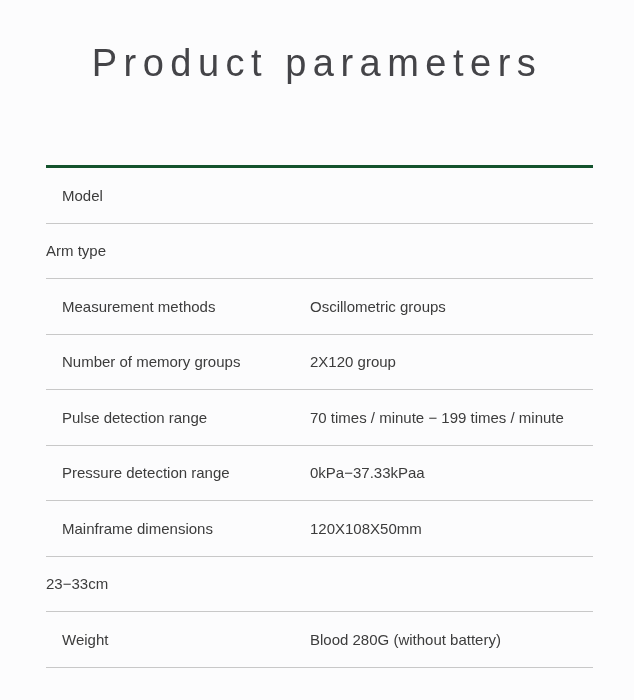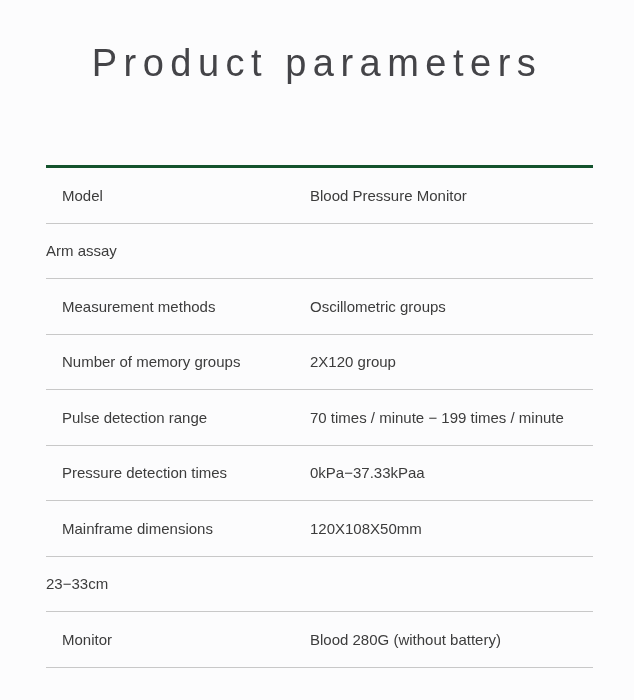--- a/index.html
+++ b/index.html
@@ -40,45 +40,44 @@
     .cell-value { flex: 1; }
   </style>
 </head>
 <body>
 
 <h1 class="title">Product parameters</h1>
 
 <div class="table">
   <div class="row">
     <div class="cell-label">Model</div>
-    <div class="cell-value">Blood Pressure Monitor</div>
   </div>
   <div class="row">
-    <div class="cell-value">Arm assay</div>
+    <div class="cell-value">Arm type</div>
   </div>
   <div class="row">
     <div class="cell-label">Measurement methods</div>
     <div class="cell-value">Oscillometric groups</div>
   </div>
   <div class="row">
     <div class="cell-label">Number of memory groups</div>
     <div class="cell-value">2X120 group</div>
   </div>
   <div class="row">
     <div class="cell-label">Pulse detection range</div>
     <div class="cell-value">70 times / minute − 199 times / minute</div>
   </div>
   <div class="row">
-    <div class="cell-label">Pressure detection times</div>
+    <div class="cell-label">Pressure detection range</div>
     <div class="cell-value">0kPa−37.33kPaa</div>
   </div>
   <div class="row">
     <div class="cell-label">Mainframe dimensions</div>
     <div class="cell-value">120X108X50mm</div>
   </div>
   <div class="row">
     <div class="cell-value">23−33cm</div>
   </div>
   <div class="row">
-    <div class="cell-label">Monitor</div>
+    <div class="cell-label">Weight</div>
     <div class="cell-value">Blood 280G (without battery)</div>
   </div>
 </div>
 
 </body></html>

